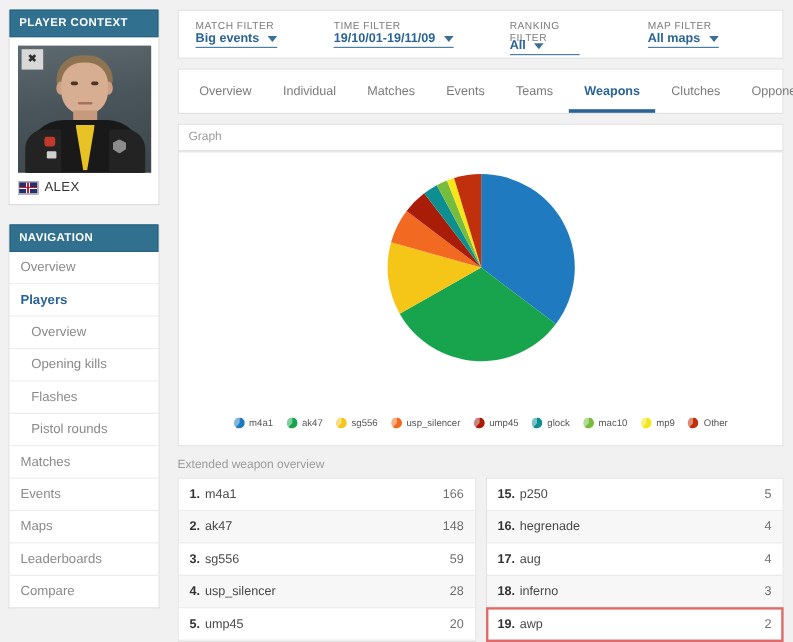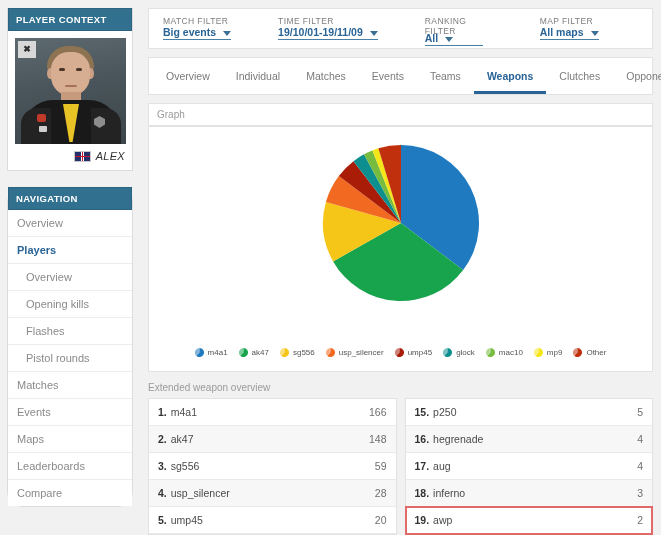--- a/index.html
+++ b/index.html
@@ -68,22 +68,22 @@
               background:#191919; border-radius:30px 30px 0 0; }
   .p-shoulderL { position:absolute; left:6px; top:70px; width:30px; height:40px; background:#232323; border-radius:16px 0 0 0;}
   .p-shoulderR { position:absolute; left:76px; top:70px; width:30px; height:40px; background:#232323; border-radius:0 16px 0 0;}
   .p-vstripe { position:absolute; left:48px; top:66px; width:16px; height:38px;
                background:#e7c325; clip-path: polygon(0 0,100% 0,60% 100%,40% 100%); }
   .p-logo1 { position:absolute; left:22px; top:76px; width:9px; height:8px; background:#c0392b; border-radius:2px; }
   .p-logo2 { position:absolute; left:79px; top:78px; width:11px; height:12px; background:#8c8c8c;
              clip-path: polygon(50% 0,100% 25%,100% 70%,50% 100%,0 70%,0 25%); }
   .p-logo3 { position:absolute; left:24px; top:88px; width:8px; height:6px; background:#cfcfcf; border-radius:1px;}
   .player-name-row {
-    display: flex; align-items: center; justify-content: flex-end;
-    gap: 5px; padding: 6px 0 2px 0; font-style: italic;
+    display: flex; align-items: center; justify-content: flex-start;
+    gap: 5px; padding: 6px 0 2px 0;
   }
   .flag {
     width: 17px; height: 11px;
     position: relative; overflow: hidden;
     background: #24306b; display: inline-block;
     border: 1px solid #c9c9c9;
   }
   .flag:before {
     content:""; position:absolute; left:0; top:0; width:100%; height:100%;
     background:
@@ -92,21 +92,21 @@
   }
   .flag:after {
     content:""; position:absolute; left:0; top:0; width:100%; height:100%;
     background:
       linear-gradient(to bottom, transparent 45%, #cf142b 45%, #cf142b 55%, transparent 55%),
       linear-gradient(to right, transparent 44%, #cf142b 44%, #cf142b 56%, transparent 56%);
   }
   .player-name { font-size: 11px; color: #333; letter-spacing: .3px; }
 
   
-  #navigation { margin-top: 16px; border-radius: 16px; }
+  #navigation { margin-top: 16px; }
   .nav-item {
     font-size: 11px;
     color: #8a8a8a;
     padding: 7px 0 7px 9px;
     border-bottom: 1px solid #ececec;
     background: #fff;
     cursor: pointer;
     white-space: nowrap;
   }
   .nav-item.active { color: #2a6496; font-weight: bold; }

